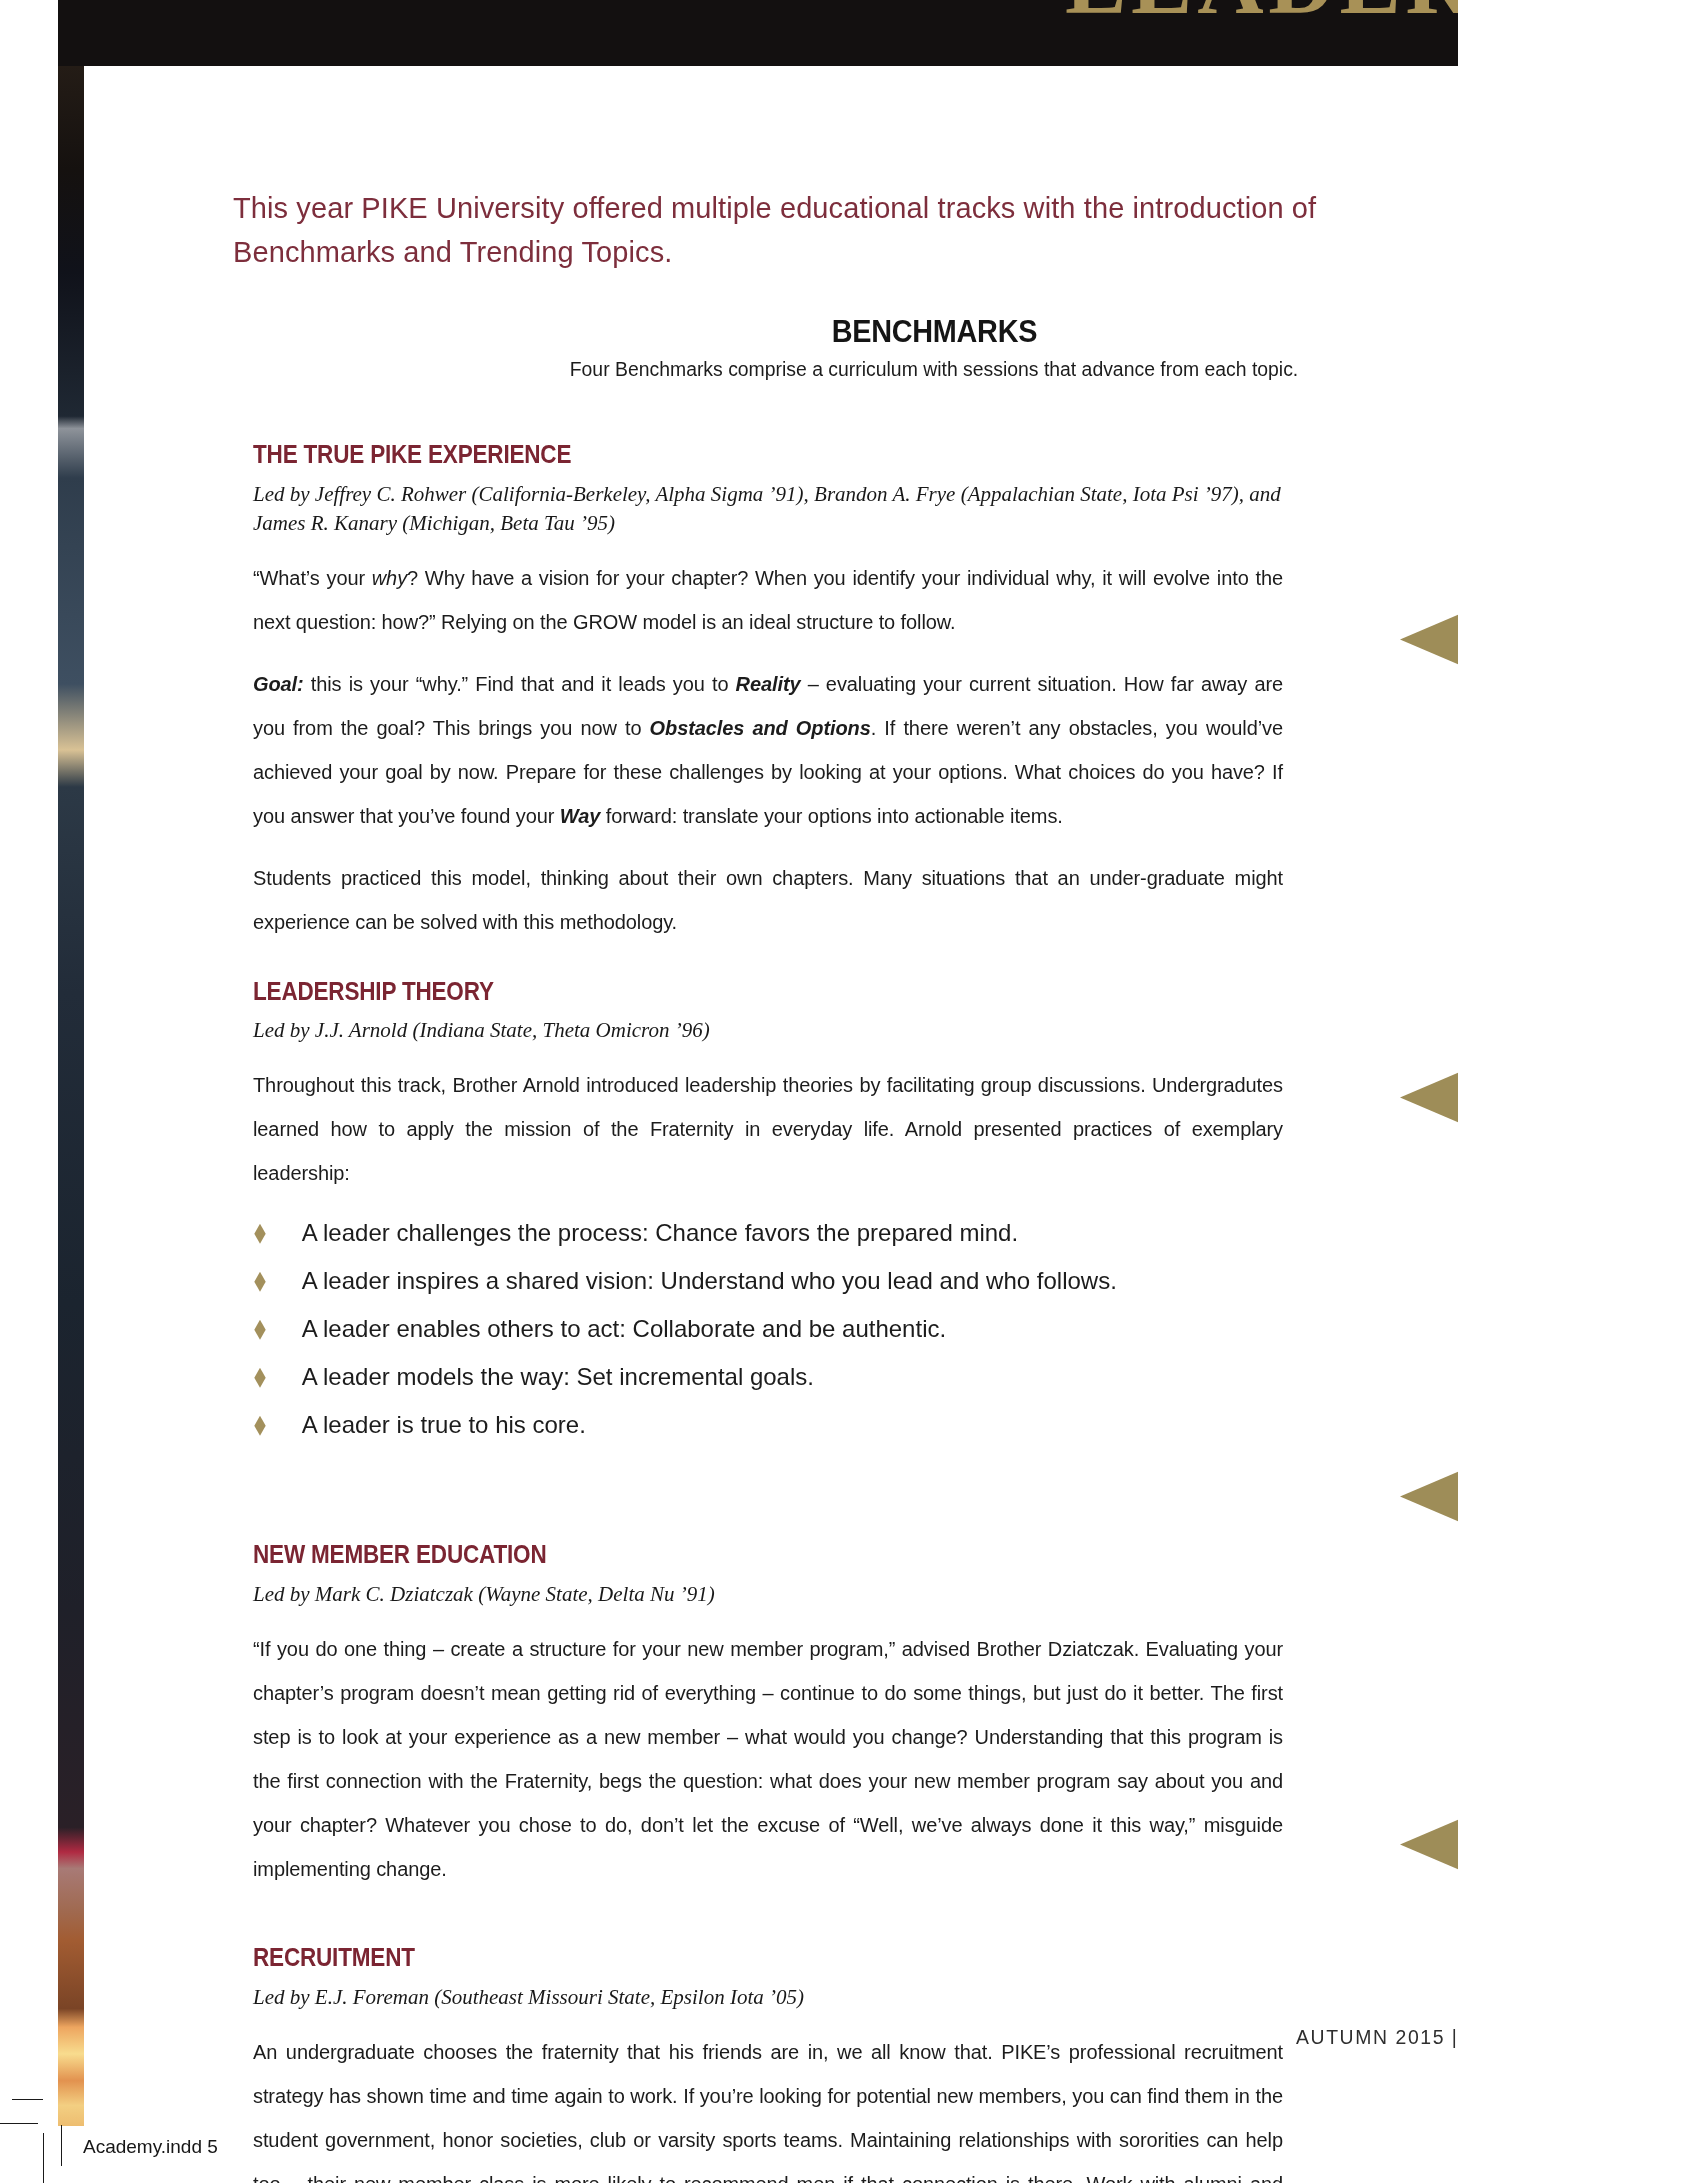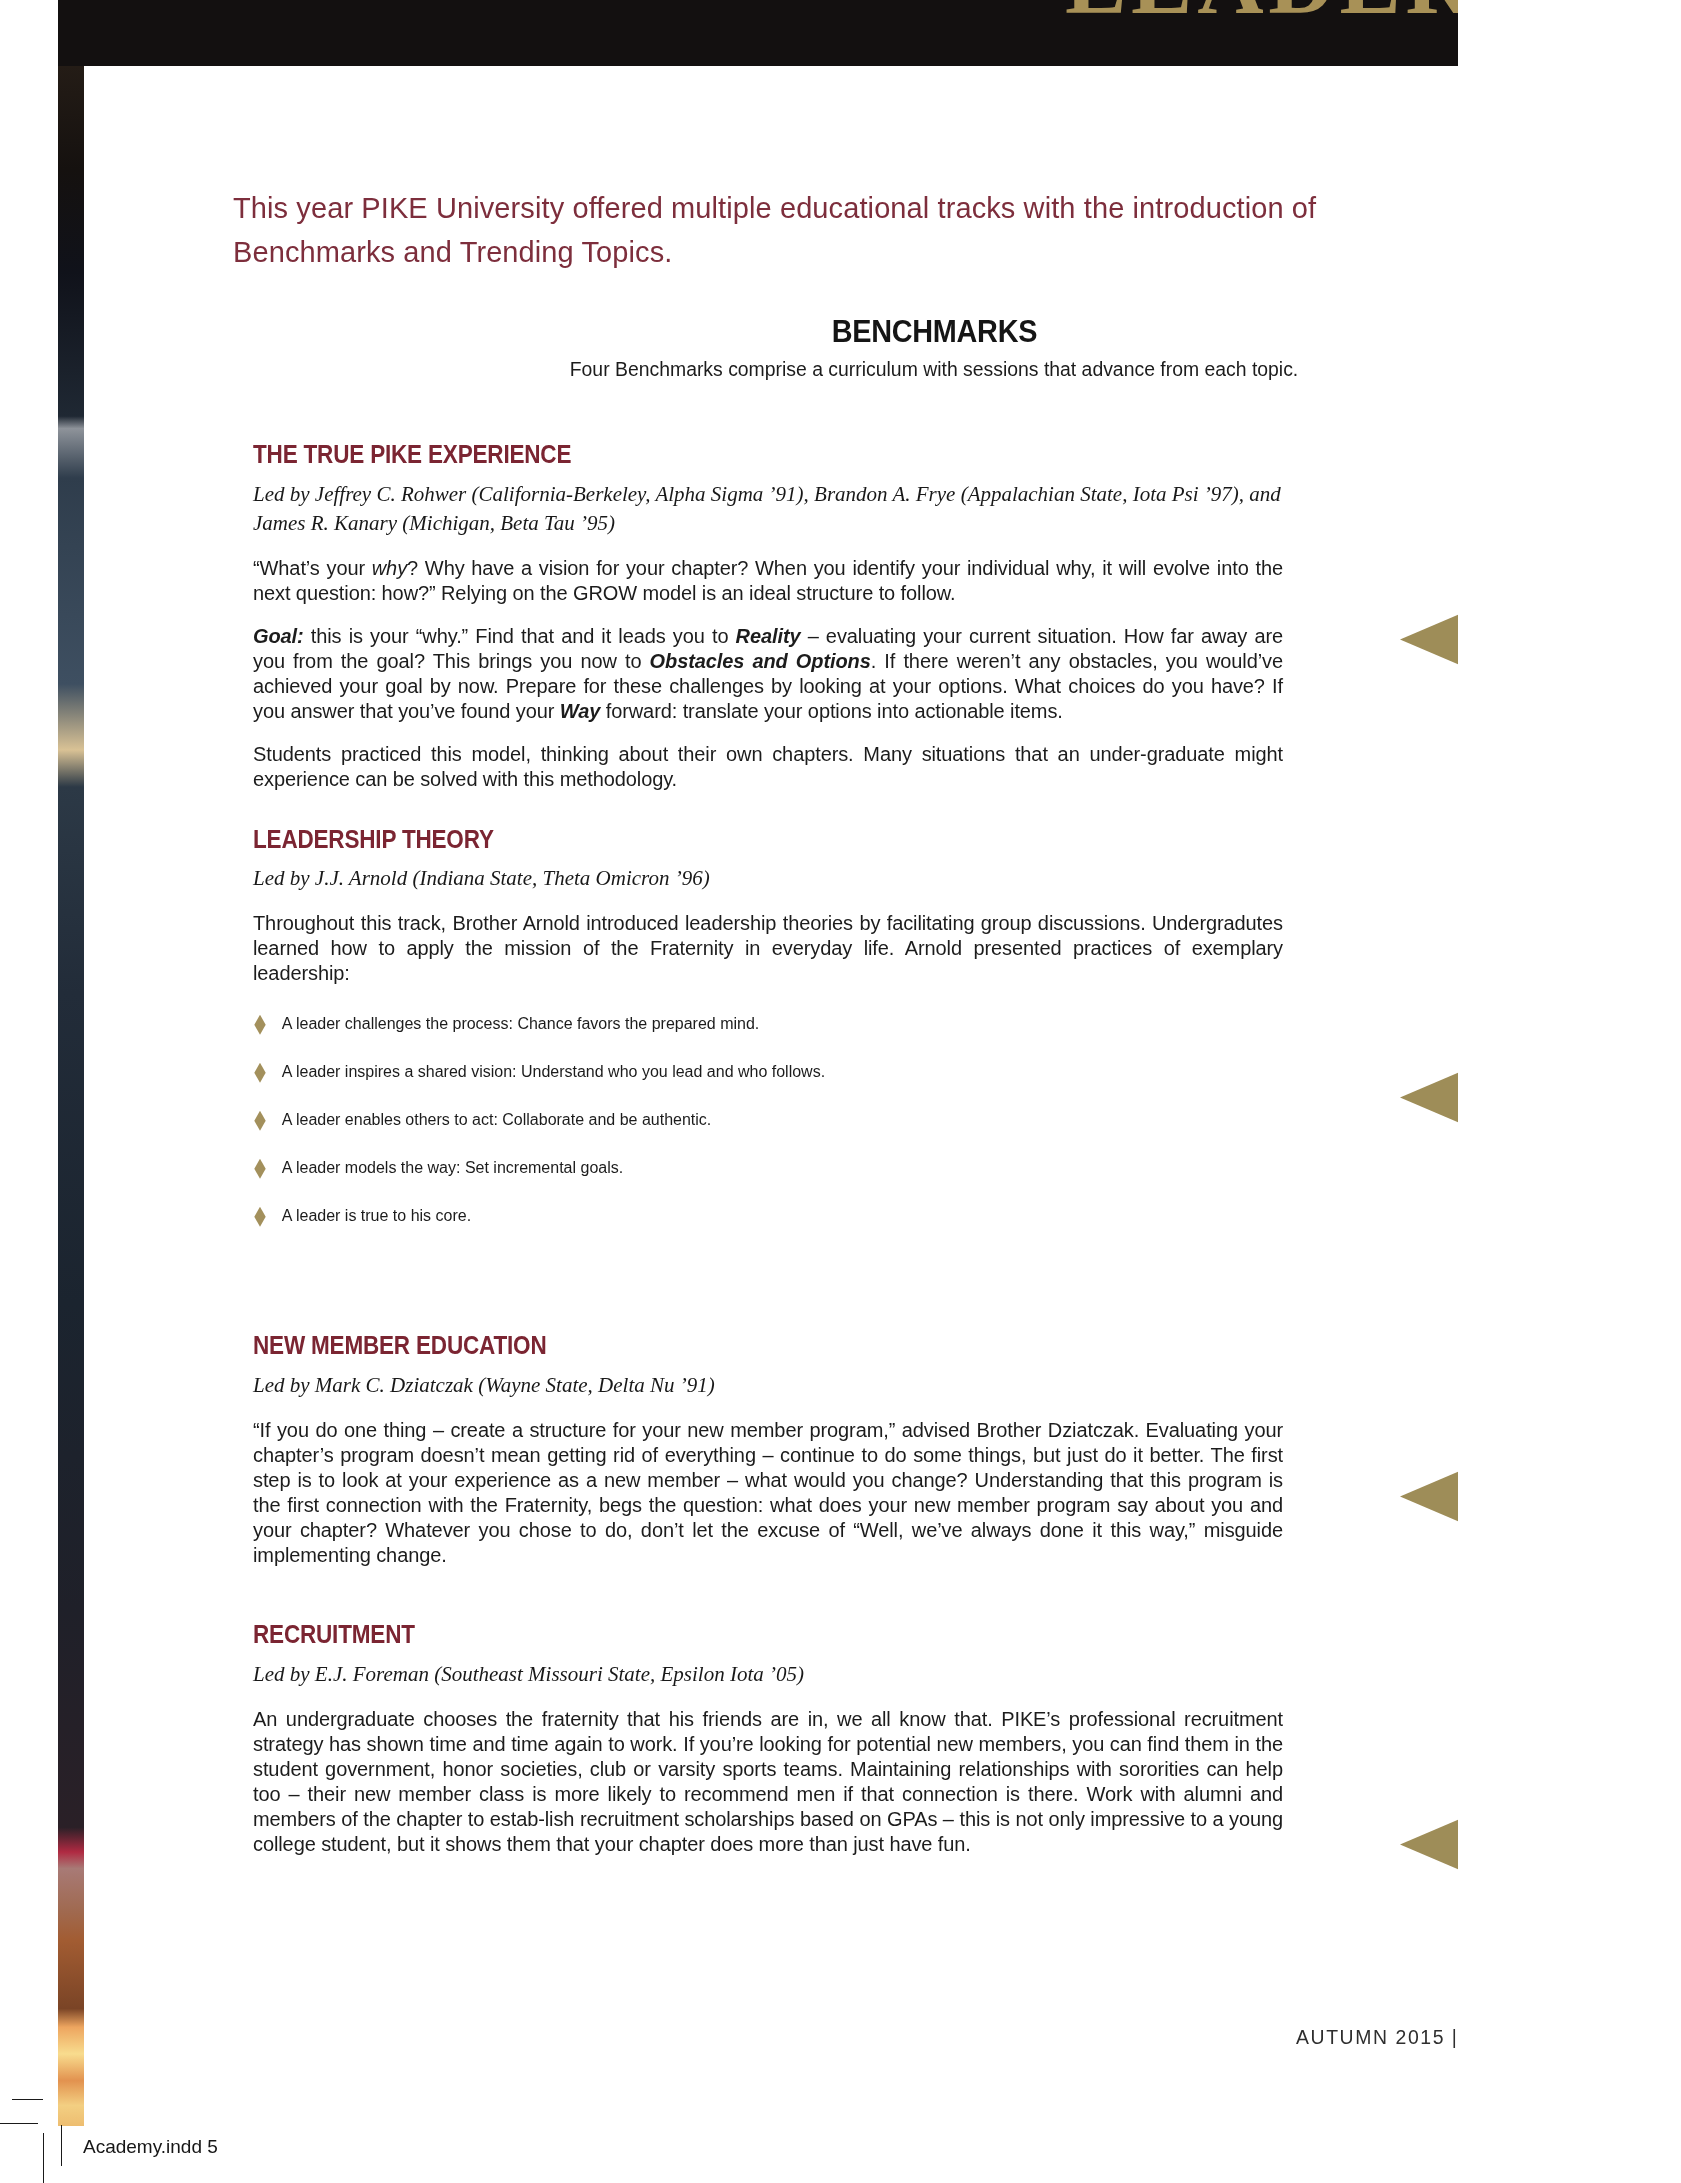--- a/index.html
+++ b/index.html
@@ -31,27 +31,27 @@
   .bm-block{width:1402px;text-align:center;margin-top:40px;}
   .bm-title{display:inline-block;font-size:31px;font-weight:bold;letter-spacing:-0.3px;color:#151515;
          transform:scaleX(.93);}
   .bm-sub{margin-top:8px;font-size:19.4px;color:#1c1c1c;}
 
   .sections{width:1030px;margin-left:20px;}
   .sec-head{display:inline-block;font-size:25px;font-weight:bold;color:#7b2532;letter-spacing:-0.2px;
          transform:scaleX(.9);transform-origin:left center;white-space:nowrap;}
   .byline{font-family:"Liberation Serif",serif;font-style:italic;font-size:21px;line-height:29px;
          color:#191919;margin-top:10.7px;}
-  .para{font-size:20px;line-height:25px;text-align:justify;margin-top:18px;letter-spacing:-0.1px;}
+  .para{font-size:20px;line-height:44px;text-align:justify;margin-top:18px;letter-spacing:-0.1px;}
   .para .bi{font-weight:bold;font-style:italic;}
   .para .it{font-style:italic;}
   .mt-s1{margin-top:59px;} .mt-s2{margin-top:33px;} .mt-s3{margin-top:100px;} .mt-s4{margin-top:52px;}
 
   .bullets{margin-top:23px;}
-  .bullet-row{display:flex;align-items:flex-start;margin-bottom:18px;font-size:16px;line-height:30px;}
+  .bullet-row{display:flex;align-items:flex-start;margin-bottom:18px;font-size:24px;line-height:30px;gap:20px;}
   .diamond{flex:0 0 auto;width:11.4px;height:20px;margin:5.3px 16px 0 1.3px;background:#a3905c;
          clip-path:polygon(50% 0,100% 50%,50% 100%,0 50%);}
 
   
   .footer{position:absolute;left:1296px;top:2026px;font-size:19.4px;letter-spacing:1.6px;color:#2e2e2e;white-space:nowrap;}
   .footer .sep{margin:0 6.7px;color:#2e2e2e;}
   .slug-left{position:absolute;left:83px;top:2136px;font-size:19px;color:#161616;white-space:nowrap;}
   .slug-right{position:absolute;left:1507px;top:2136px;font-size:19px;color:#737373;white-space:nowrap;}
   .mark{position:absolute;background:#1a1a1a;}
   .mark-h1{left:12px;top:2099px;width:31px;height:1.3px;}

